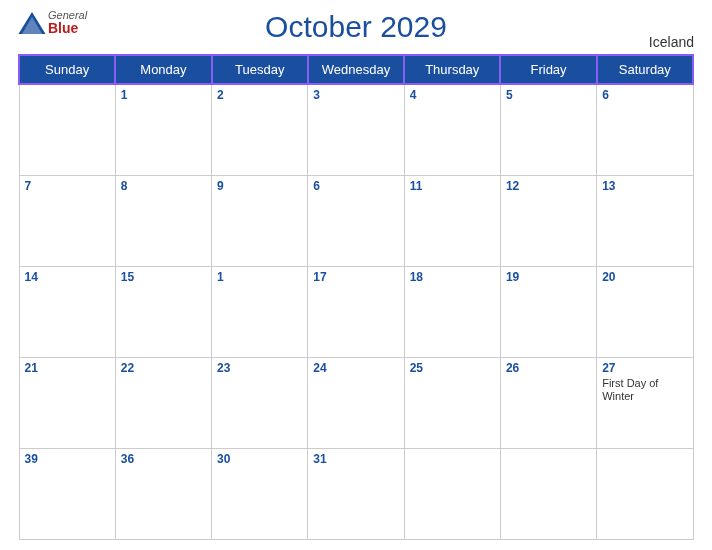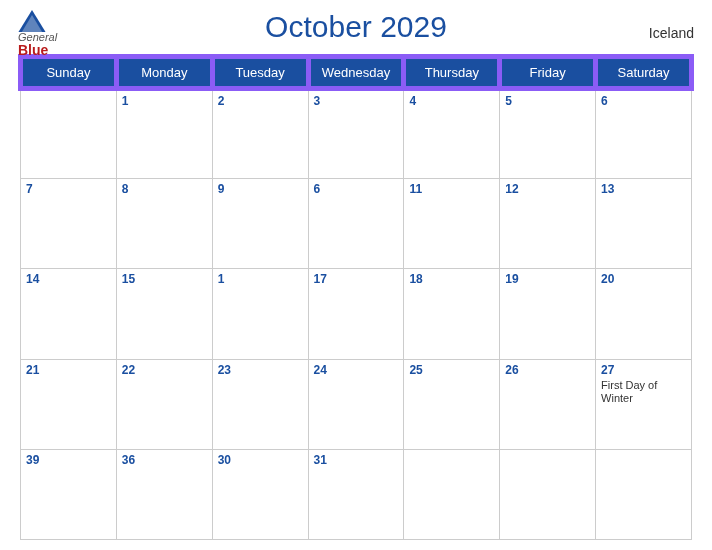--- a/index.html
+++ b/index.html
@@ -40,48 +40,47 @@
       color: #b91c1c;
       font-weight: bold;
     }
     .logo-icon {
       width: 28px;
       height: 22px;
       margin-right: 2px;
     }
     .logo-inner {
       display: flex;
-      align-items: flex-start;
-      flex-direction: column;
+      align-items: center;
     }
     .country-label {
       position: absolute;
       right: 0;
-      top: 15px;
+      top: 24px;
       font-size: 14px;
       color: #333;
     }
     .calendar-title {
       font-size: 30px;
       color: #1a4fa0;
       font-weight: normal;
     }
     .calendar {
       width: 100%;
       border-collapse: collapse;
       flex: 1;
     }
     .calendar th {
       background-color: #1a4fa0;
       color: #fff;
       text-align: center;
       font-size: 13px;
       font-weight: normal;
       padding: 6px 2px;
-      border: 5px solid #8b5cf6;
+      border: 2px solid #8b5cf6;
     }
     .calendar td {
       border: 1px solid #ccc;
       vertical-align: top;
       width: calc(100% / 7);
       height: 72px;
       padding: 3px 5px;
       font-size: 12px;
       color: #222;
       background: #fff;

